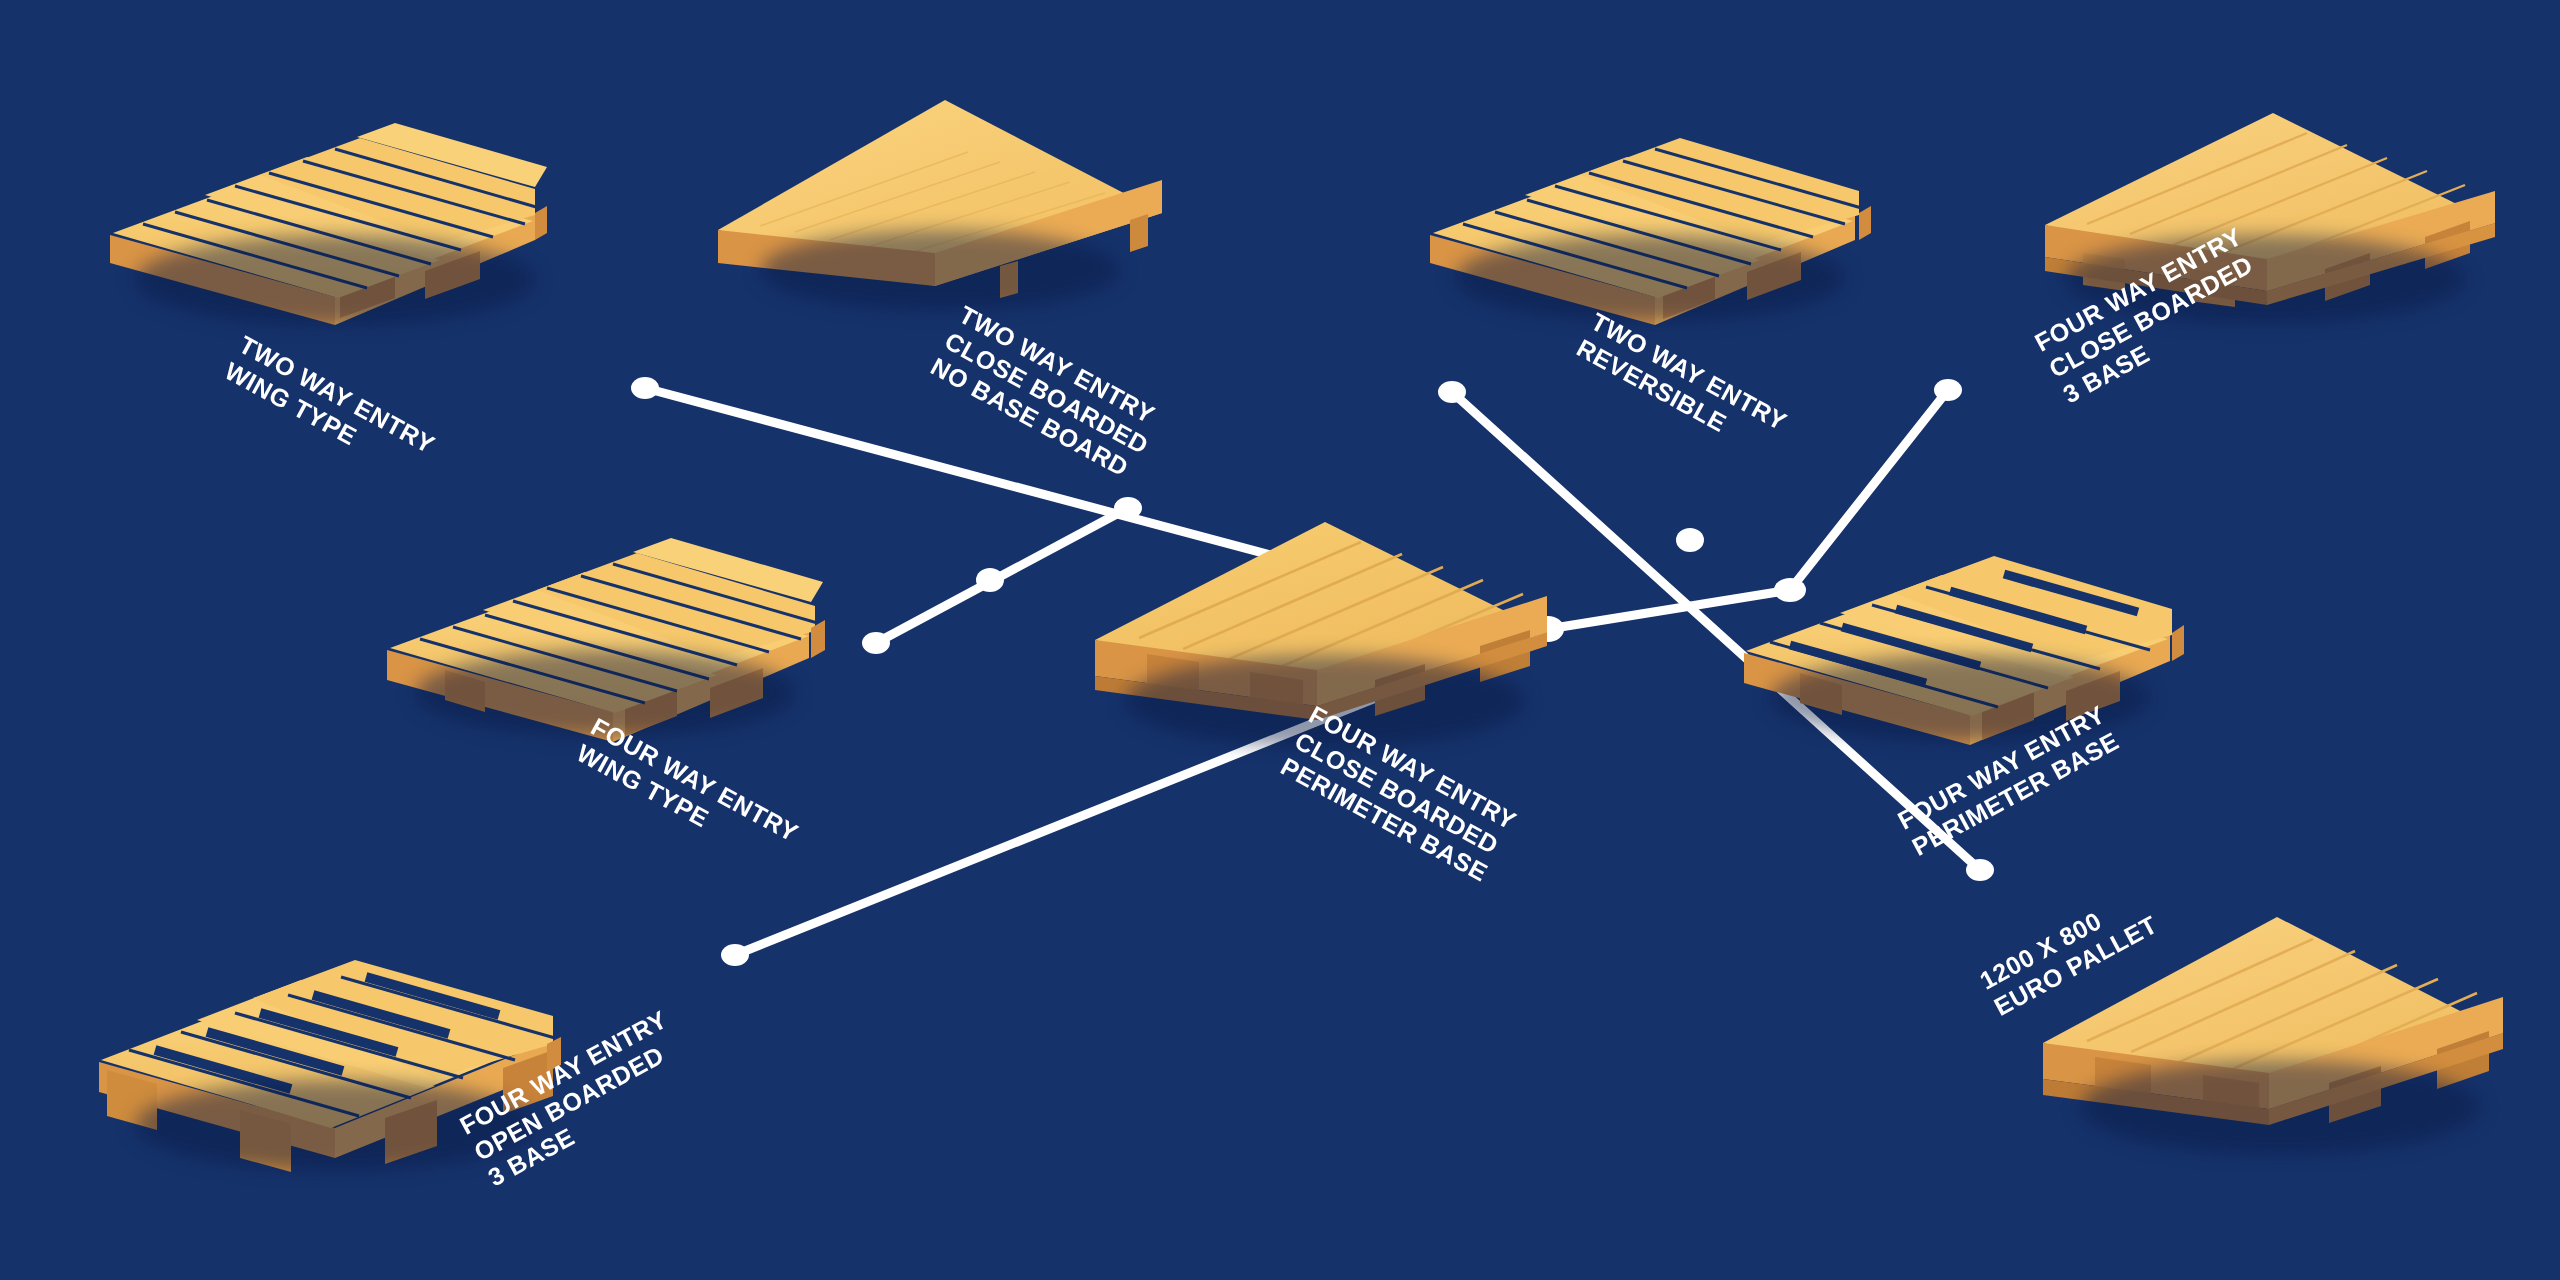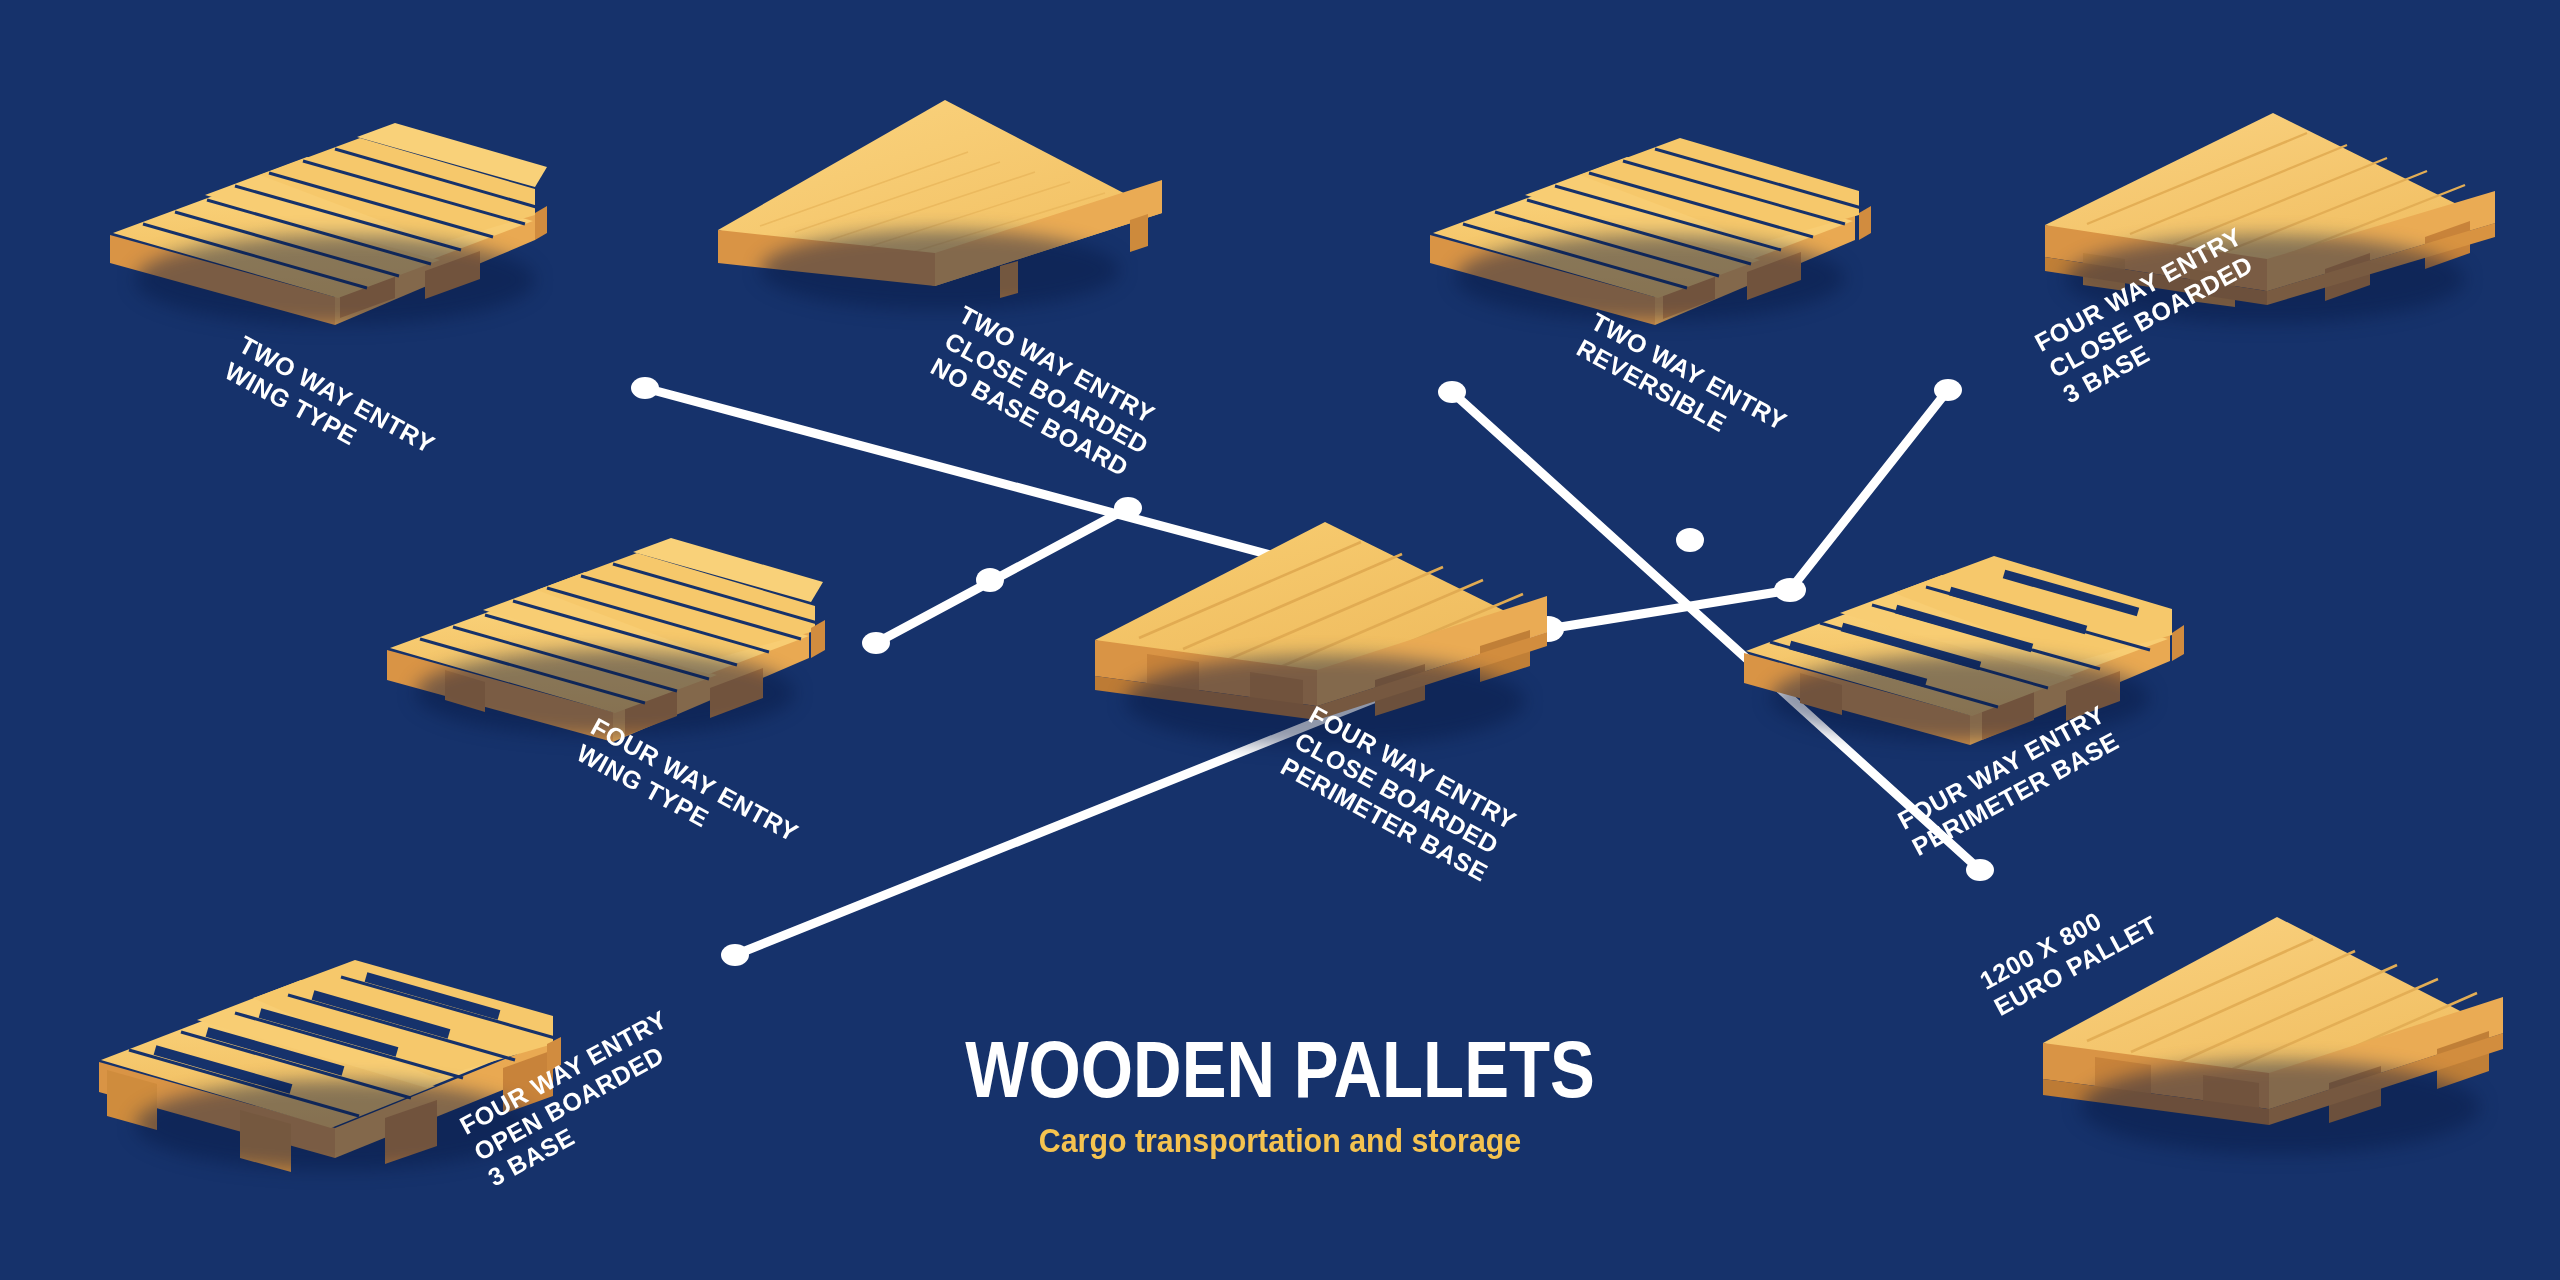--- a/index.html
+++ b/index.html
@@ -426,18 +426,14 @@
       <polygon points="178,190 178,230 234,238 234,198" fill="#c8833a"></polygon>
       <polygon points="304,198 304,238 356,221 356,181" fill="#c07f37"></polygon>
       <polygon points="412,164 412,204 464,186 464,146" fill="#c07f37"></polygon>
       <polygon points="18,194 18,210 244,240 244,224" fill="#bd7b35"></polygon>
       <polygon points="244,224 244,240 478,164 478,148" fill="#d28d3e"></polygon>
     </svg>
   </div>
   <div class="label lean-up" style="left:1975px; top:970px; transform: rotate(-28.5deg);">1200 x 800
 EURO PALLET</div>
 
-  <div id="title-block" style="left:830px; top:1030px;">
-    <div id="title">WOODEN PALLETS</div>
-    <div id="subtitle">Cargo transportation and storage</div>
-  </div>
 
 </div>
 
 </body></html>

